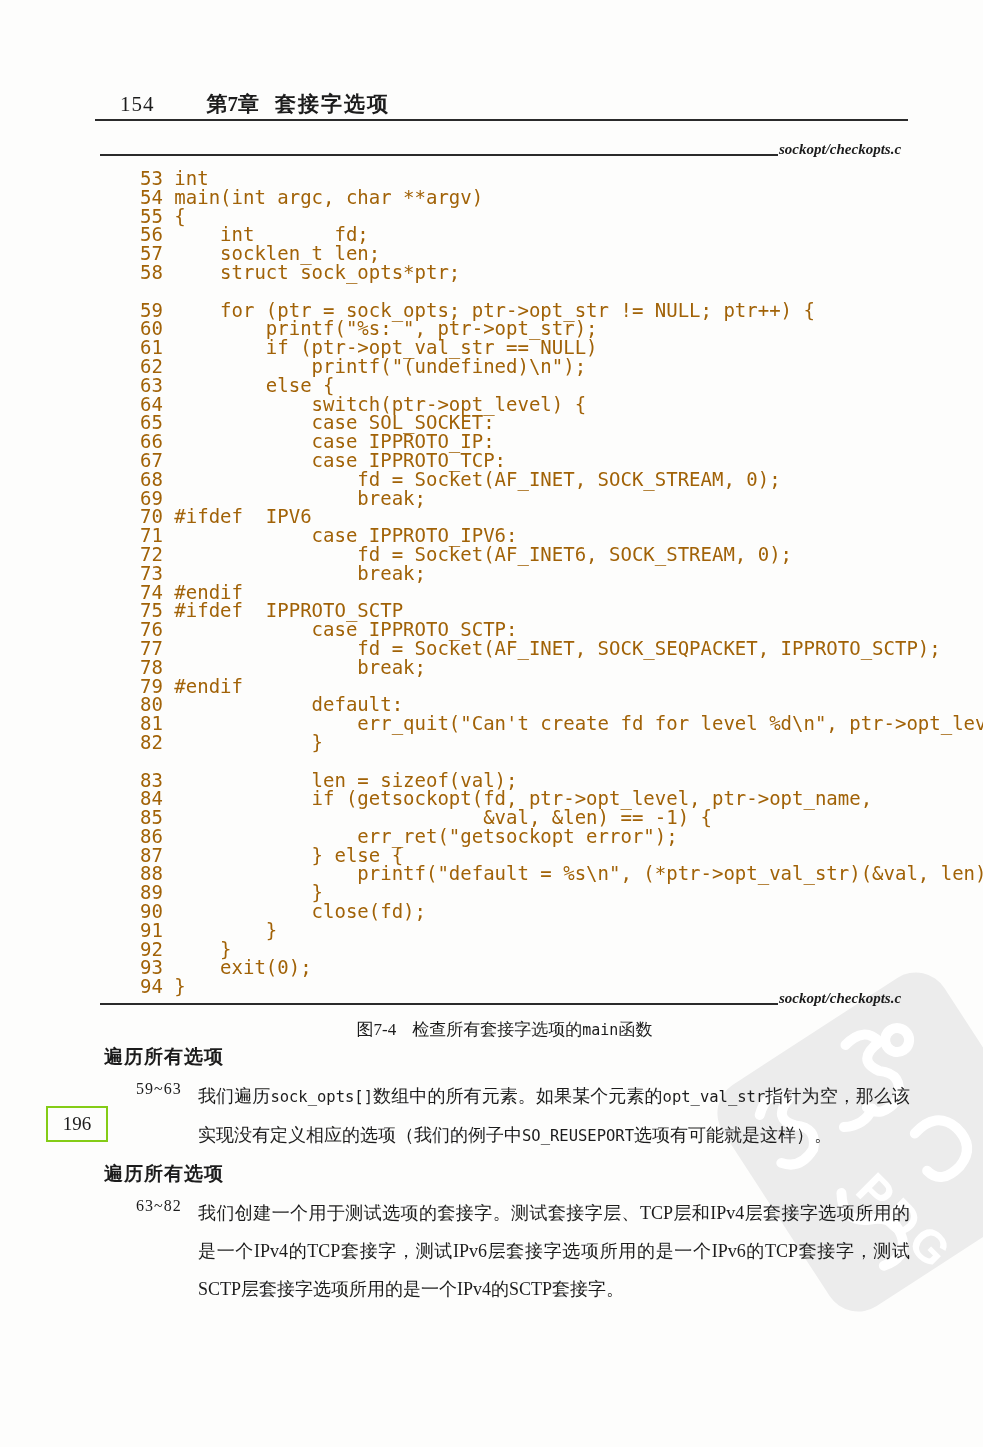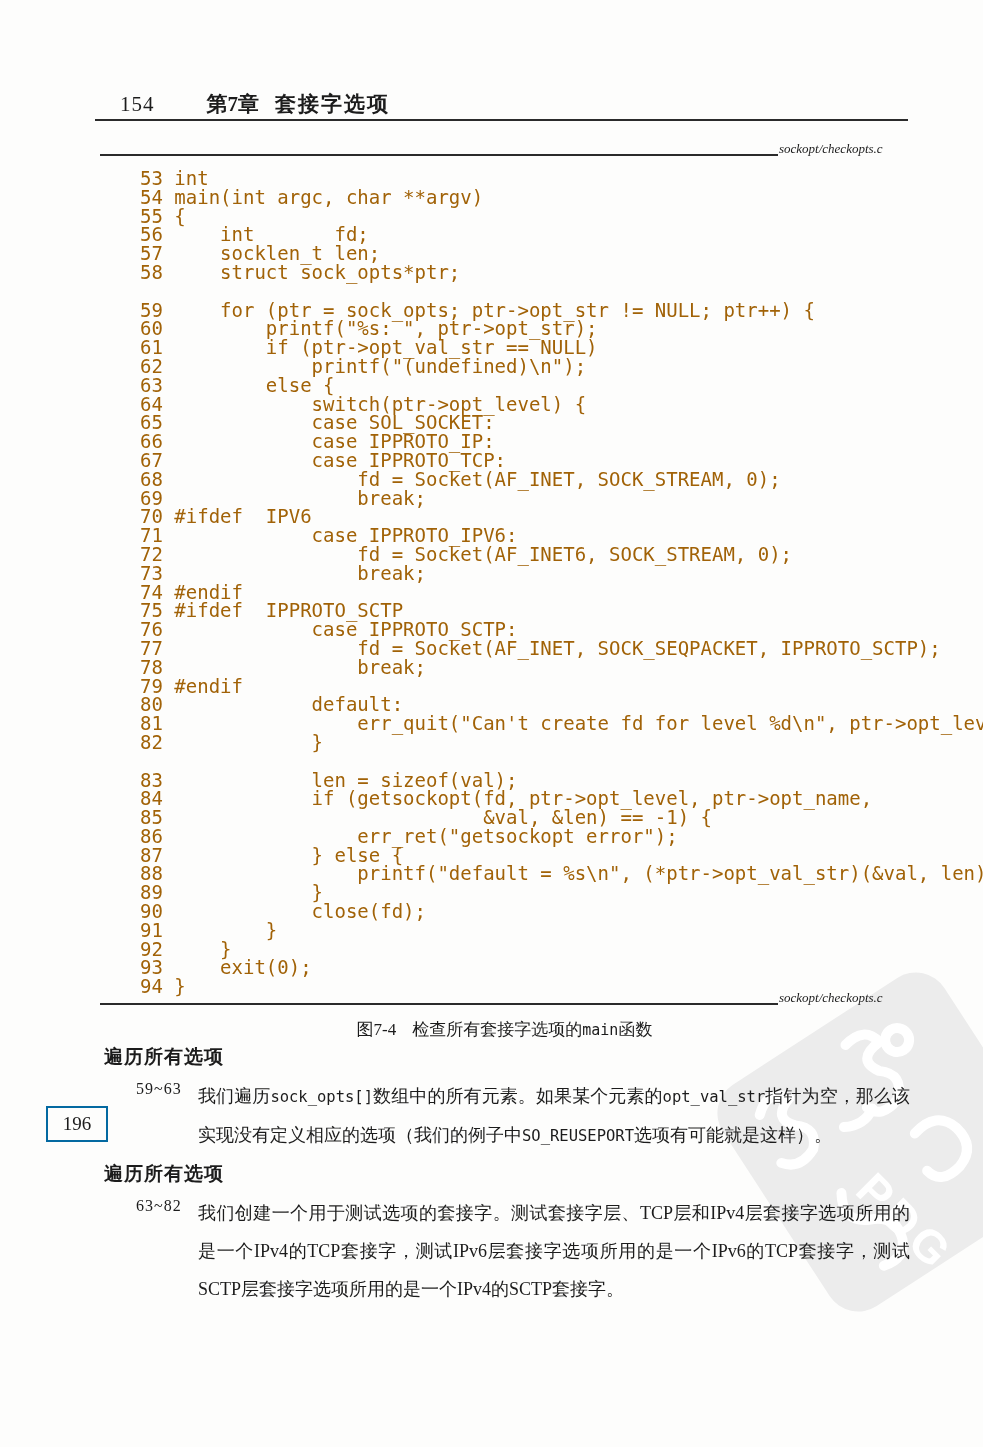--- a/index.html
+++ b/index.html
@@ -36,21 +36,21 @@
   .hdr .pgnum{font-weight:normal;letter-spacing:1px;}
   .hdr .chap{font-weight:bold;margin-left:52px;}
   .hdr .title{font-weight:bold;margin-left:16px;letter-spacing:2px;}
   .hdr-rule{position:absolute;top:119px;left:95px;width:813px;height:2px;background:#2b2b2b;}
   
   .src-rule{position:absolute;height:2px;background:#2b2b2b;}
   .src-rule.top{top:154px;left:100px;width:678px;}
   .src-rule.bottom{top:1003px;left:100px;width:678px;}
   .src-label{
     position:absolute;left:779px;width:130px;
-    font-style:italic;font-weight:normal;font-size:13px;
+    font-style:italic;font-weight:bold;font-size:15px;
     white-space:nowrap;
   }
   .src-label.top{top:141px;}
   .src-label.bottom{top:990px;}
   
   pre.code{
     position:absolute;top:163px;left:134px;margin:6px;
     font-family:"DejaVu Sans Mono",monospace;
     font-size:19px;line-height:18.8px;
     color:#a16207;white-space:pre;
@@ -77,21 +77,21 @@
   .para .ptext{
     flex:1;max-width:728px;
     font-size:18px;line-height:38px;
     text-align:justify;
   }
   .ptext .mono{font-family:"DejaVu Sans Mono",monospace;font-size:15.5px;}
   
   .margin-box{
     position:absolute;top:1106px;left:46px;
     width:58px;height:32px;
-    border:2px solid #0369a1;
+    border:2px solid #84cc16;
     display:flex;align-items:center;justify-content:center;
     font-size:19px;z-index:1;background:transparent;
   }
 </style>
 </head>
 <body>
 
 <div class="page">
 
   <div class="wm-square">

